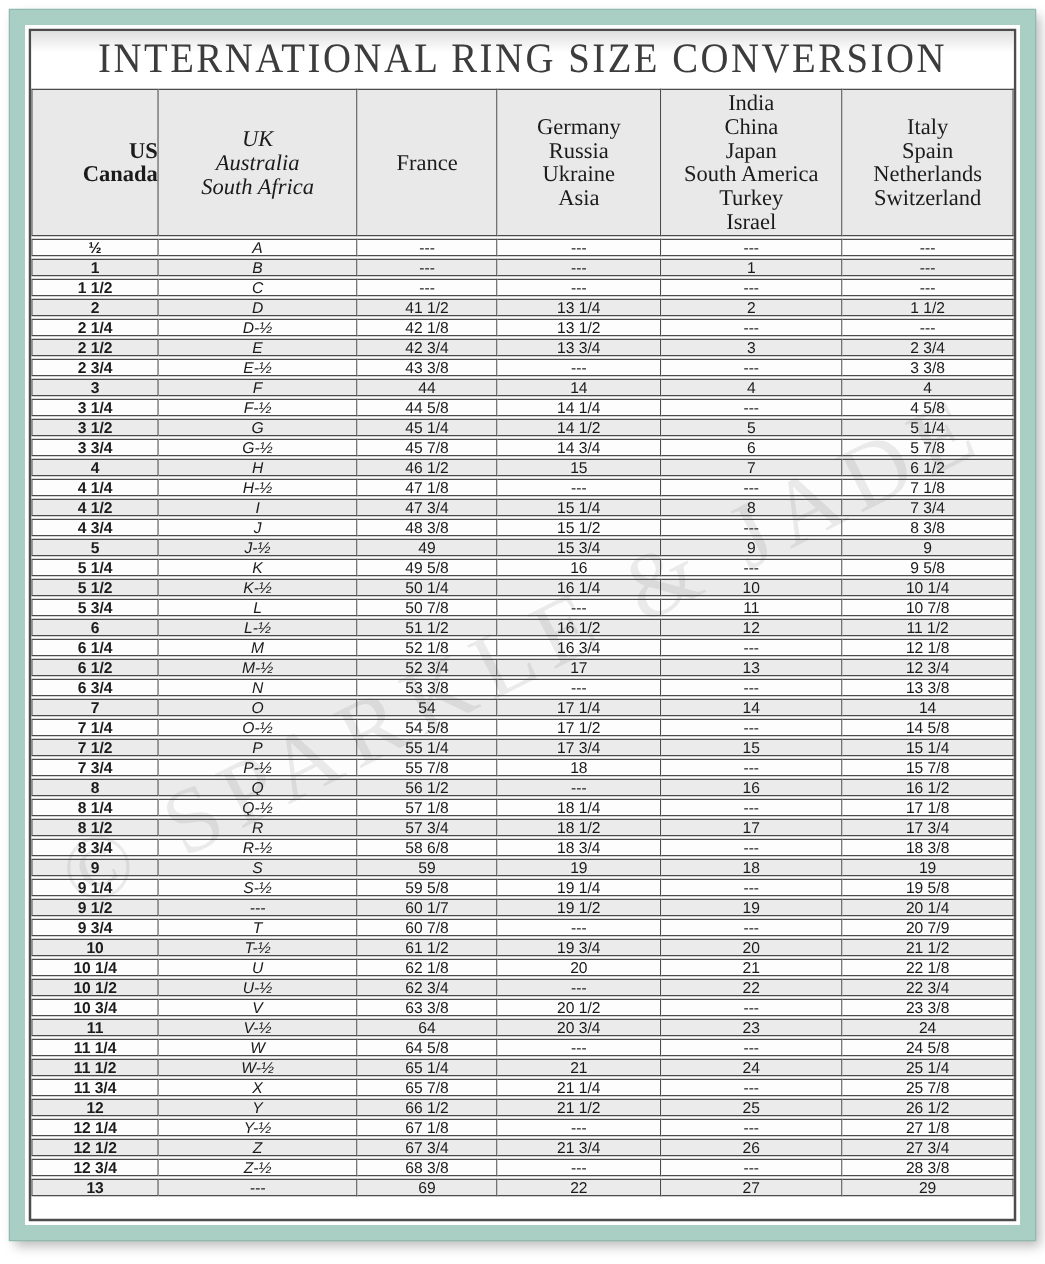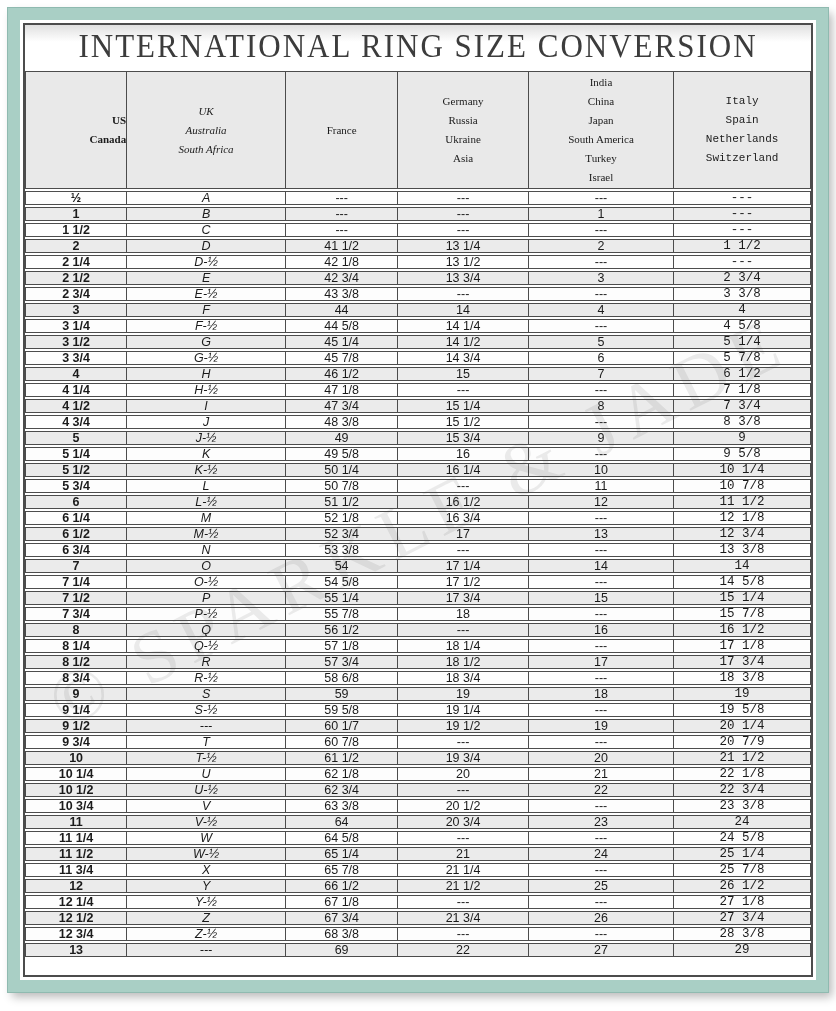--- a/index.html
+++ b/index.html
@@ -65,32 +65,32 @@
     border-collapse: separate;
     border-spacing: 0 2px;
     table-layout: fixed;
   }
 
   .col-0 { width: 13.0%; }
   .col-1 { width: 20.2%; font-style: italic; }
   .col-2 { width: 14.3%; }
   .col-3 { width: 16.6%; }
   .col-4 { width: 18.5%; }
-  .col-5 { width: 17.4%; font-family: Liberation Mono, monospace; }
+  .col-5 { width: 17.4%; }
 
   thead th {
     height: 118px;
     background: var(--header_bg);
     border: 1px solid var(--border);
     border-left: none;
     vertical-align: middle;
     text-align: center;
     font-family: "Liberation Serif", serif;
     font-weight: normal;
-    font-size: 11px;
+    font-size: 18px;
     line-height: 19px;
     color: var(--text);
     white-space: pre-line;
   }
   thead th:first-child { border-left: 1px solid var(--border); text-align: right; }
   thead th.bold { font-weight: bold; }
 
   tbody td {
     height: 12.5px;
     padding: 0;

